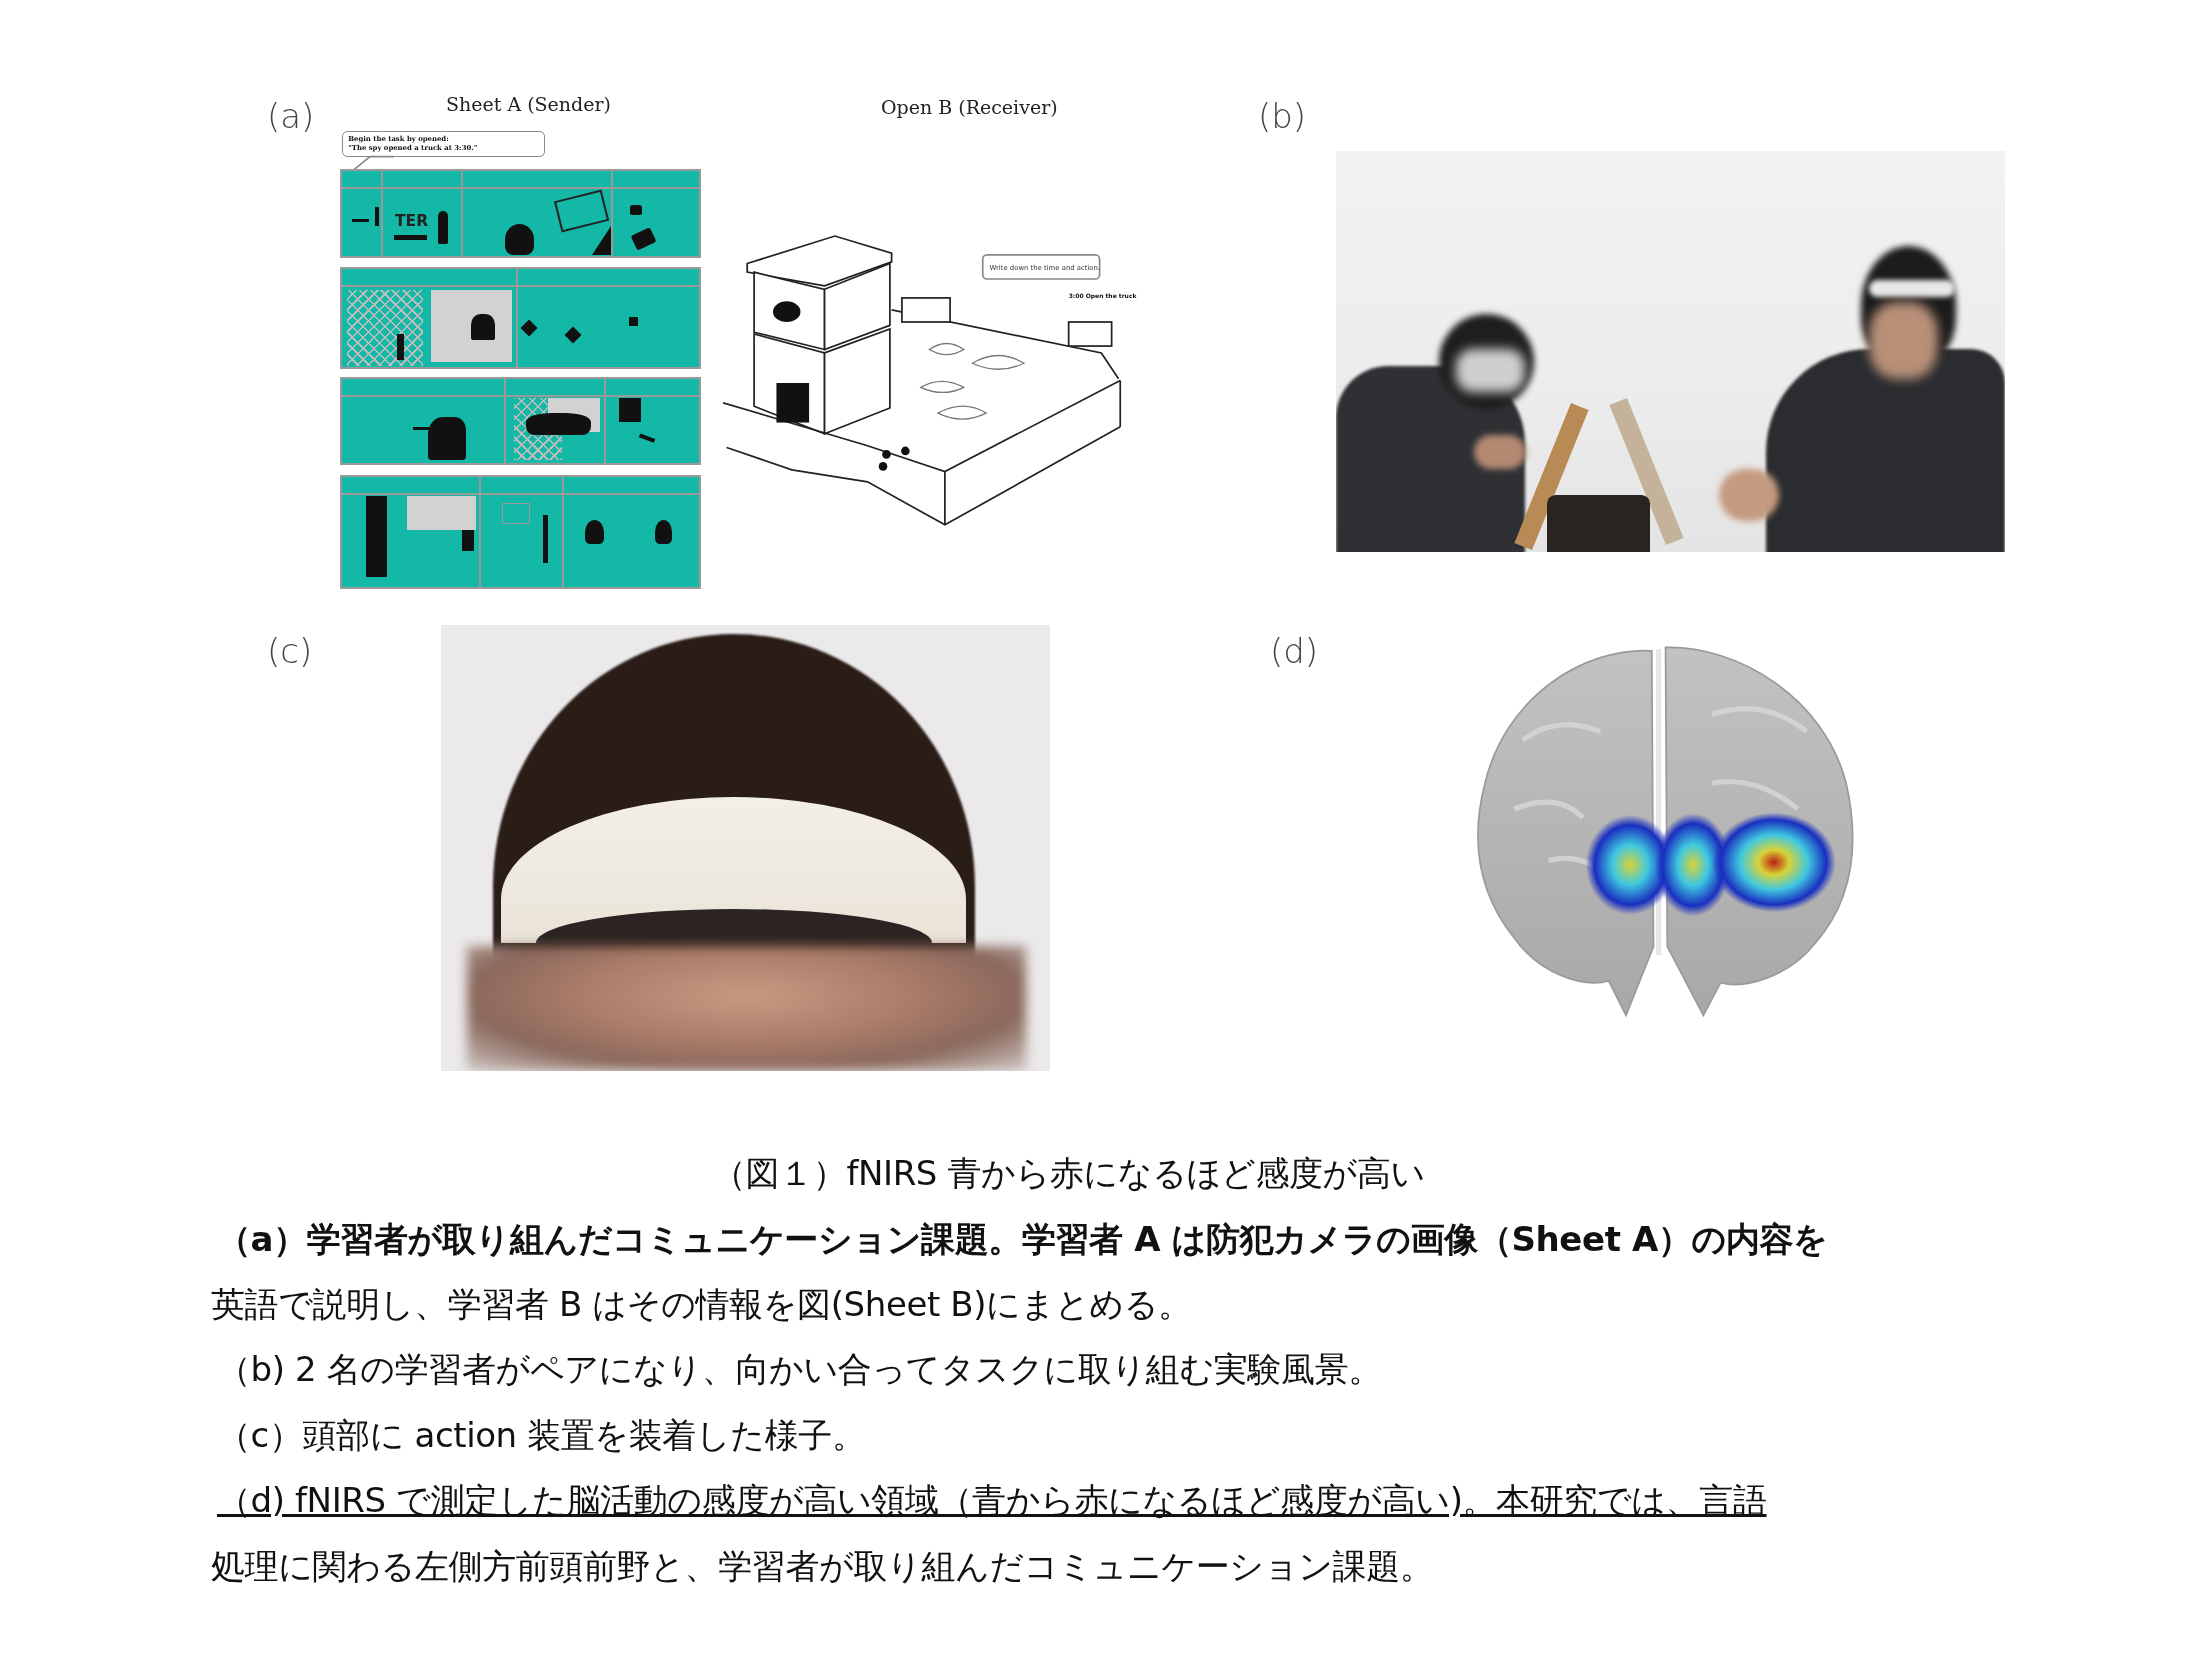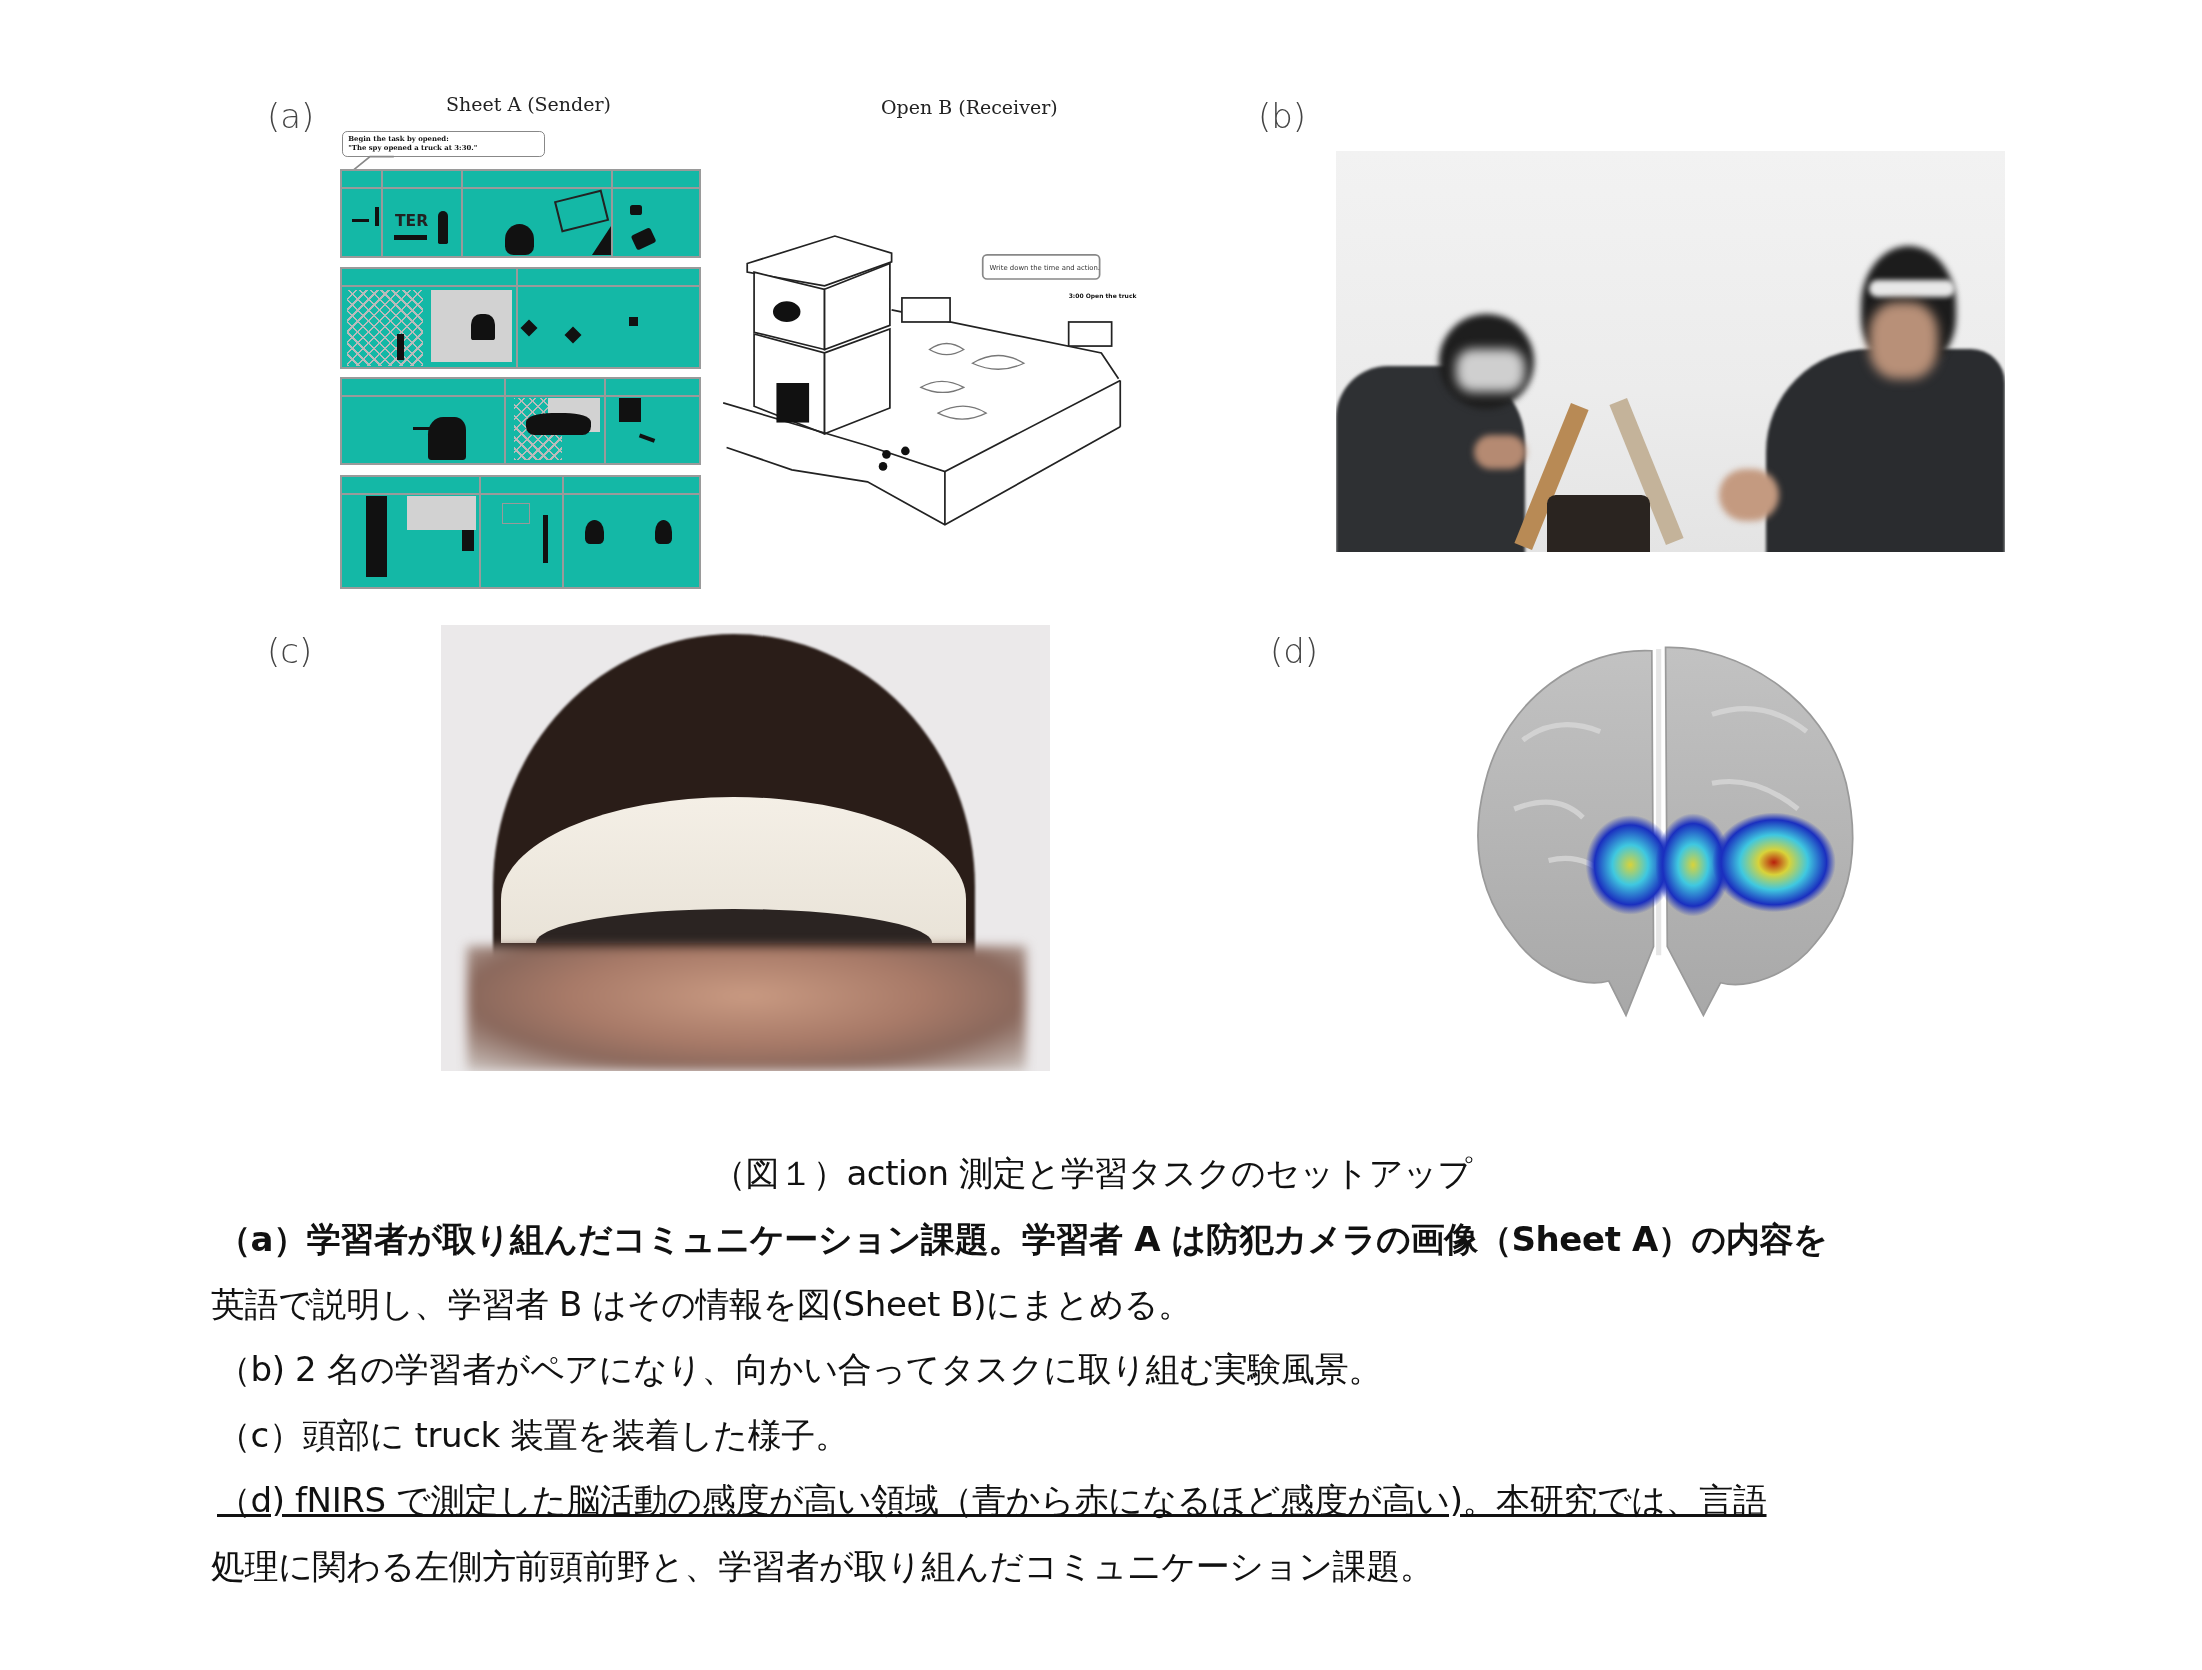--- a/index.html
+++ b/index.html
@@ -187,20 +187,20 @@
     <path d="M300,90 q60,-20 110,20"></path>
       <path d="M300,170 q50,-10 100,30"></path>
       <path d="M320,250 q40,0 80,-20"></path>
   </g>
 
   <ellipse cx="205" cy="265" rx="52" ry="58" fill="url(#hmR)"></ellipse>
   <ellipse cx="278" cy="265" rx="44" ry="60" fill="url(#hmR)"></ellipse>
   <ellipse cx="372" cy="262" rx="72" ry="58" fill="url(#hmL)"></ellipse>
 </svg>
 
-<div class="caption" style="left:712px;top:1151px;">（図１）action 測定と学習タスクのセットアップ</div>
+<div class="caption" style="left:712px;top:1151px;">（図１）fNIRS 青から赤になるほど感度が高い</div>
 <div class="caption" style="left:217px;top:1217px;font-weight:bold;">（a）学習者が取り組んだコミュニケーション課題。学習者 A は防犯カメラの画像（Sheet A）の内容を</div>
 <div class="caption" style="left:211px;top:1282px;">英語で説明し、学習者 B はその情報を図(Sheet B)にまとめる。</div>
 <div class="caption" style="left:217px;top:1347px;">（b) 2 名の学習者がペアになり、向かい合ってタスクに取り組む実験風景。</div>
-<div class="caption" style="left:217px;top:1413px;">（c）頭部に truck 装置を装着した様子。</div>
+<div class="caption" style="left:217px;top:1413px;">（c）頭部に action 装置を装着した様子。</div>
 <div class="caption" style="left:217px;top:1478px;text-decoration:underline;">（d) fNIRS で測定した脳活動の感度が高い領域（青から赤になるほど感度が高い)。本研究では、言語</div>
 <div class="caption" style="left:211px;top:1544px;">処理に関わる左側方前頭前野と、学習者が取り組んだコミュニケーション課題。</div>
 
 
 </body></html>

